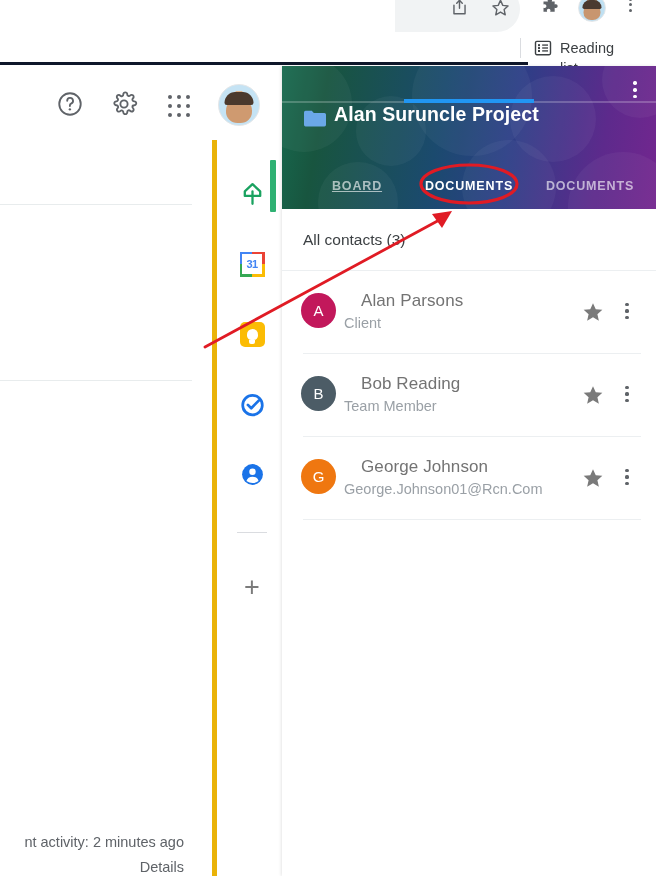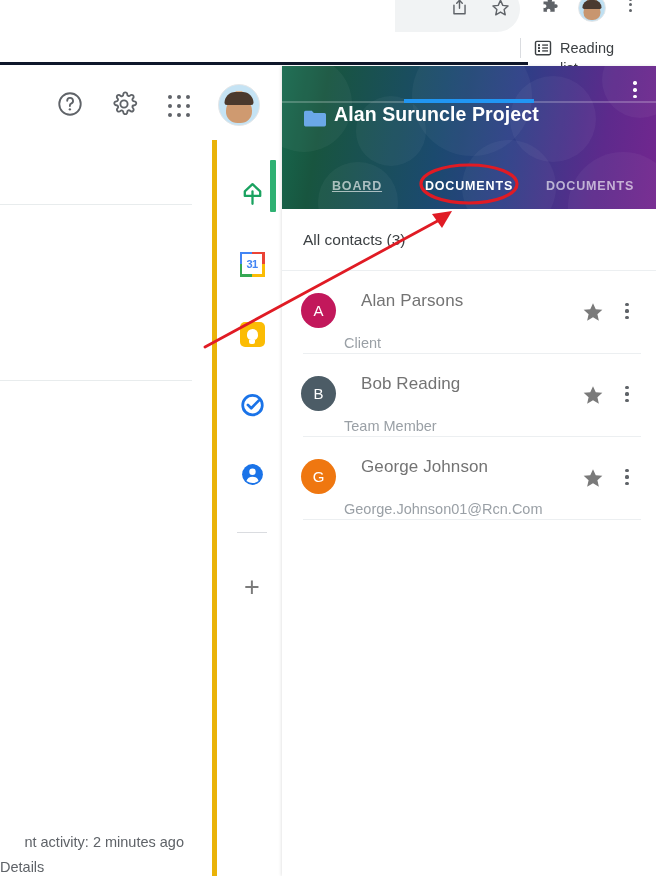--- a/index.html
+++ b/index.html
@@ -92,21 +92,21 @@
   .hr-faint { position: absolute; left: 0; width: 192px; height: 1px; background: #e8eced; }
   .hr-1 { top: 64px; }
   .hr-2 { top: 240px; }
   .footer-text {
     position: absolute; left: 0; top: 692px; width: 184px;
     text-align: right; font-size: 14.5px; color: #5f6368; line-height: 20px;
     white-space: nowrap;
   }
   .footer-details {
     position: absolute; left: 0; top: 717px; width: 184px;
-    text-align: left; font-size: 14.5px; color: #5f6368; line-height: 20px;
+    text-align: right; font-size: 14.5px; color: #5f6368; line-height: 20px;
   }
 
   
   .side-rail {
     position: absolute; left: 212px; top: 140px; width: 70px; height: 736px;
     background: #fff; border-left: 5px solid #eab308;
   }
   .rail-item {
     position: absolute; left: 14px; width: 42px; height: 42px;
     display: flex; align-items: center; justify-content: center;
@@ -240,21 +240,21 @@
     position: absolute; left: 19px; top: 22px; width: 35px; height: 35px; border-radius: 50%;
     display: flex; align-items: center; justify-content: center;
     color: #fff; font-size: 15px; font-weight: 400;
   }
   .c-name {
     position: absolute; left: 62px; top: 20px;
     font-size: 17px; color: #737373; letter-spacing: .1px; margin-left: 17px;
   }
   .c-sub {
     position: absolute; left: 62px; top: 44px;
-    font-size: 14.5px; color: #9aa0a6; margin-top: 20px;
+    font-size: 14.5px; color: #9aa0a6;
   }
   .star-btn { position: absolute; left: 300px; top: 30px; width: 22px; height: 22px; }
   .row-kebab { position: absolute; left: 337px; top: 29px; width: 16px; height: 24px; }
   .row-kebab i {
     display: block; width: 3.2px; height: 3.2px; border-radius: 50%;
     background: #5f6368; margin: 3.1px auto 0;
   }
 
   
   .annotation { position: absolute; left: 0; top: 0; width: 656px; height: 876px; pointer-events: none; z-index: 40; }

